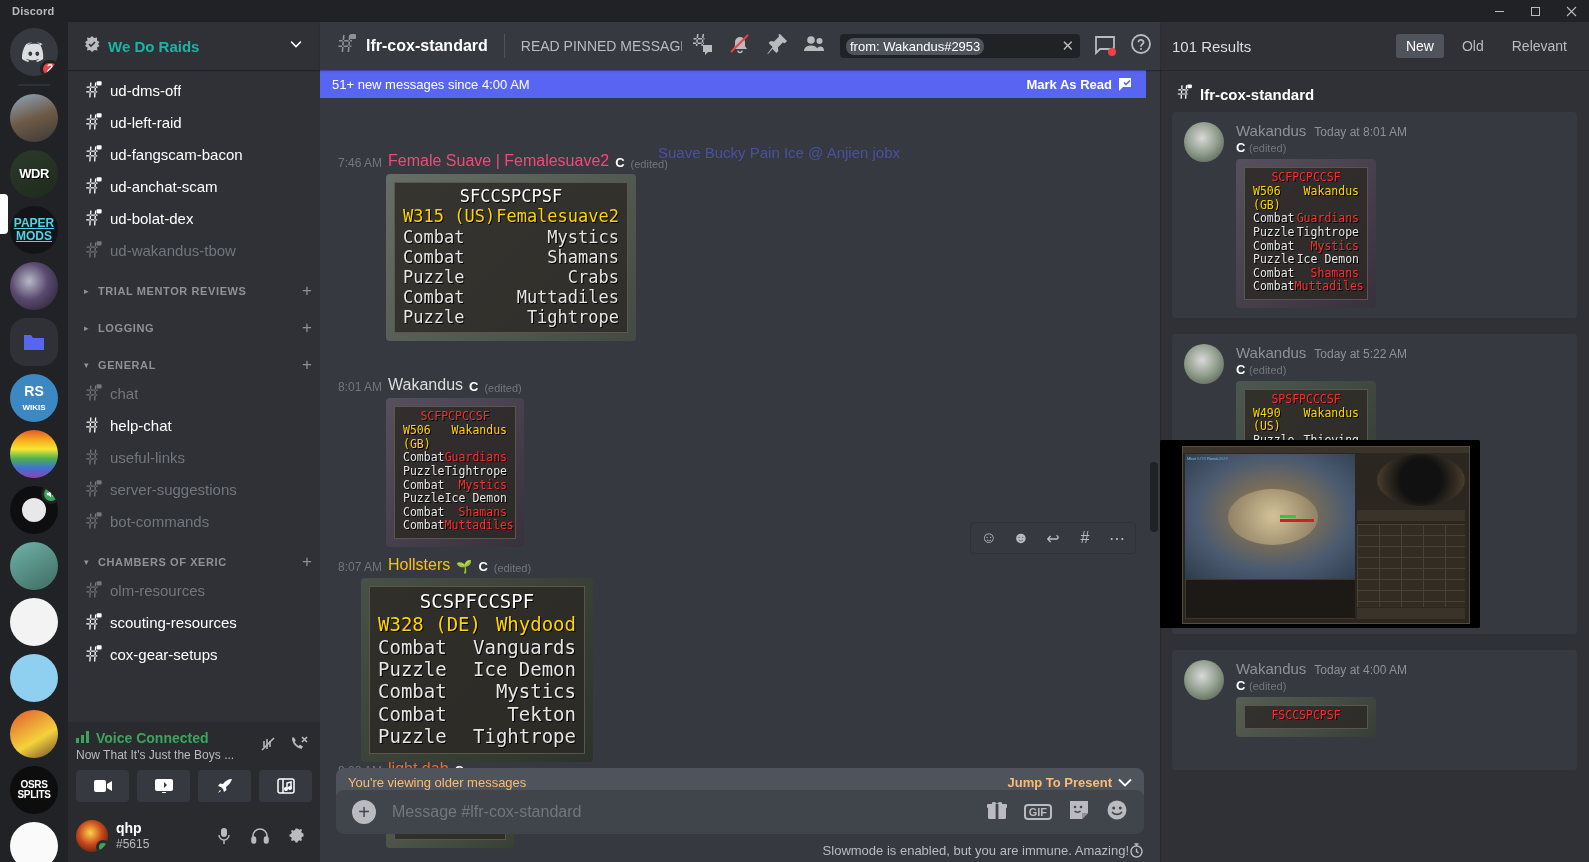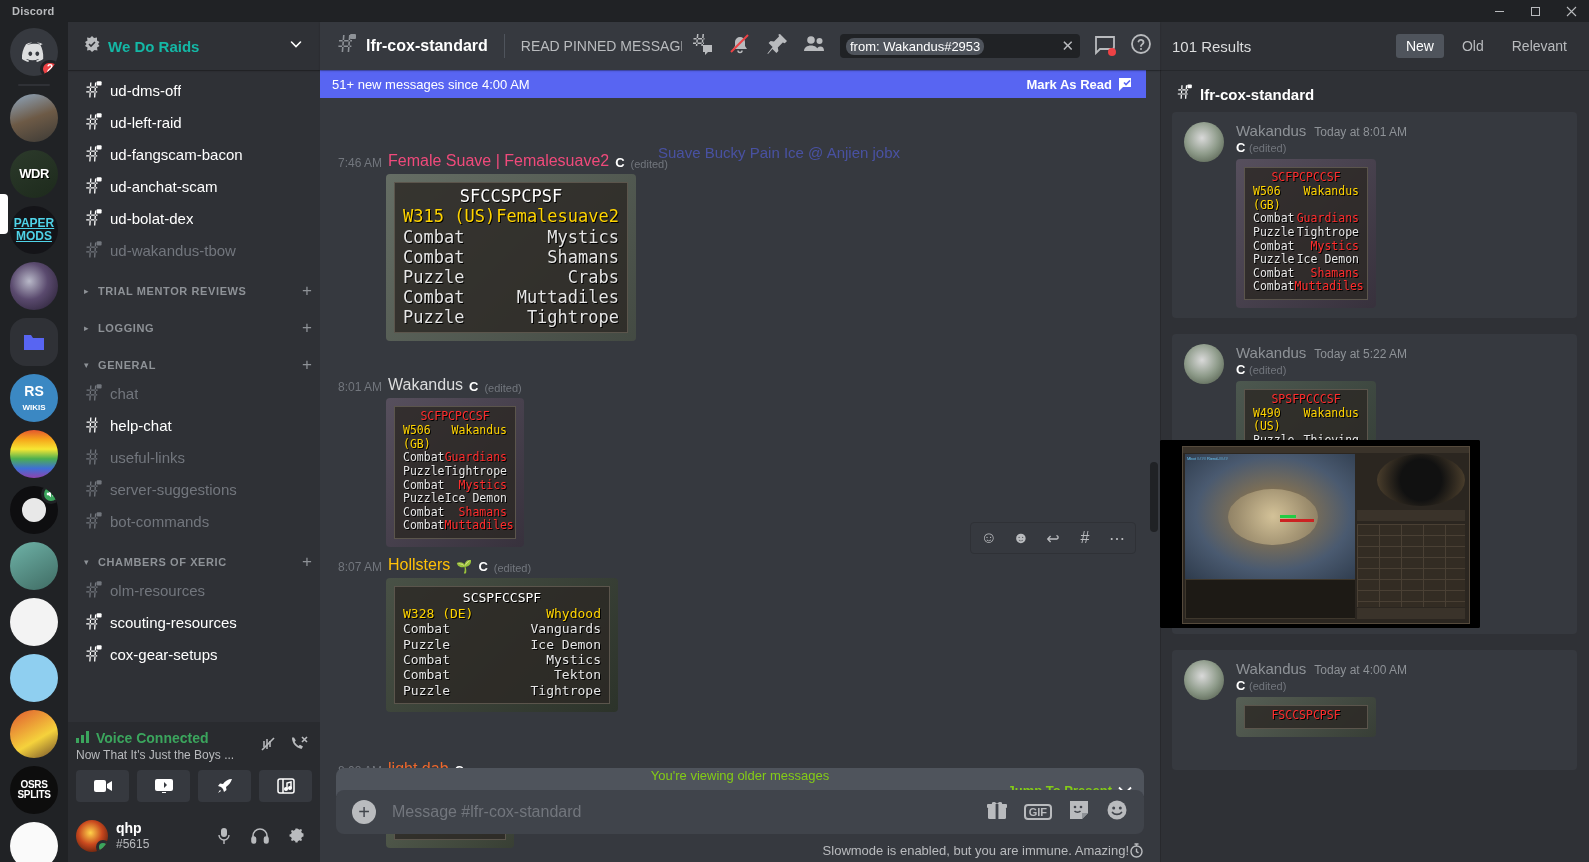--- a/index.html
+++ b/index.html
@@ -110,22 +110,22 @@
   .rcode{ text-align:center; line-height:1.2; text-shadow:1px 1px 0 #000;}
   .rworld{ display:flex; justify-content:space-between; color:#ffd400; text-shadow:1px 1px 0 #000; line-height:1.2;}
 
   .hovertools{ position:absolute; right:24px; top:-14px; background:#36393f; border:1px solid #2f3136;
       border-radius:4px; height:32px; display:flex; align-items:center; gap:4px; padding:0 4px; color:#b9bbbe;}
   .hovertools .ht{ width:28px; height:28px; display:flex; align-items:center; justify-content:center;}
 
   .scrollbar{ position:absolute; right:2px; width:8px; background:#202225; border-radius:4px; }
 
   .olderbar{ position:absolute; left:16px; right:16px; bottom:66px; height:28px; background:#4f545c;
-             border-radius:8px 8px 0 0; display:flex; align-items:center; padding:0 12px; color:#84cc16;
-             font-size:13px; font-weight:500; z-index:6;flex-direction:column;}
+             border-radius:8px 8px 0 0; display:flex; align-items:center; padding:0 12px; color:#fdba74;
+             font-size:13px; font-weight:500; z-index:6;}
   .olderbar .jtp{ margin-left:auto; display:flex; align-items:center; gap:6px; font-weight:bold;}
   .composer{ position:absolute; left:16px; right:16px; bottom:28px; height:44px; background:#40444b;
              border-radius:8px; display:flex; align-items:center; padding:0 16px; z-index:6;}
   .plusbtn{ width:24px; height:24px; border-radius:50%; background:#b9bbbe; color:#40444b; flex:0 0 24px;
             display:flex; align-items:center; justify-content:center; font-size:20px; line-height:0; font-weight:300;}
   .cinput{ flex:1; color:#72767d; font-size:16px; padding-left:16px; }
   .cicons{ display:flex; align-items:center; gap:16px; color:#b9bbbe;}
   .gif{ border:2px solid #b9bbbe; border-radius:4px; font-size:11px; font-weight:bold; padding:0 3px; color:#b9bbbe;}
   .slowmode{ position:absolute; right:16px; bottom:4px; color:#b9bbbe; font-size:13px;
              display:flex; align-items:center; gap:0; z-index:6;}
@@ -651,21 +651,21 @@
               </div>
             </div>
             <div class="msg" style="position: absolute; top: 456px; left: 0px; right: 0px;">
               <div class="mhdr">
                 <span class="mtime">8:07 AM</span>
                 <span class="mauth" style="color:#ffc107">Hollsters</span>
                 <span>🌱</span>
                 <span class="ctag">C</span>
                 <span class="edited">(edited)</span>
               </div>
-              <div class="raid shot" style="width: 232px; font-size: 13px; background: rgb(59, 68, 56); margin-left: 48px;">
+              <div class="raid shot" style="width: 232px; font-size: 19px; background: rgb(59, 68, 56); margin-left: 23px;">
                 <div class="raidbg" style="background:linear-gradient(135deg,rgba(255,255,255,.07),rgba(0,0,0,.25));"></div>
                 <div class="raidpanel">
                   <div class="rcode" style="color:#ffffff">SCSPFCCSPF</div>
                   <div class="rworld">
                     <span>W328 (DE)</span>
                     <span>Whydood</span>
                   </div>
                   <div class="rl">
                     <span class="l">Combat</span>
                     <span class="r" style="color:#e6e6e6">Vanguards</span>

